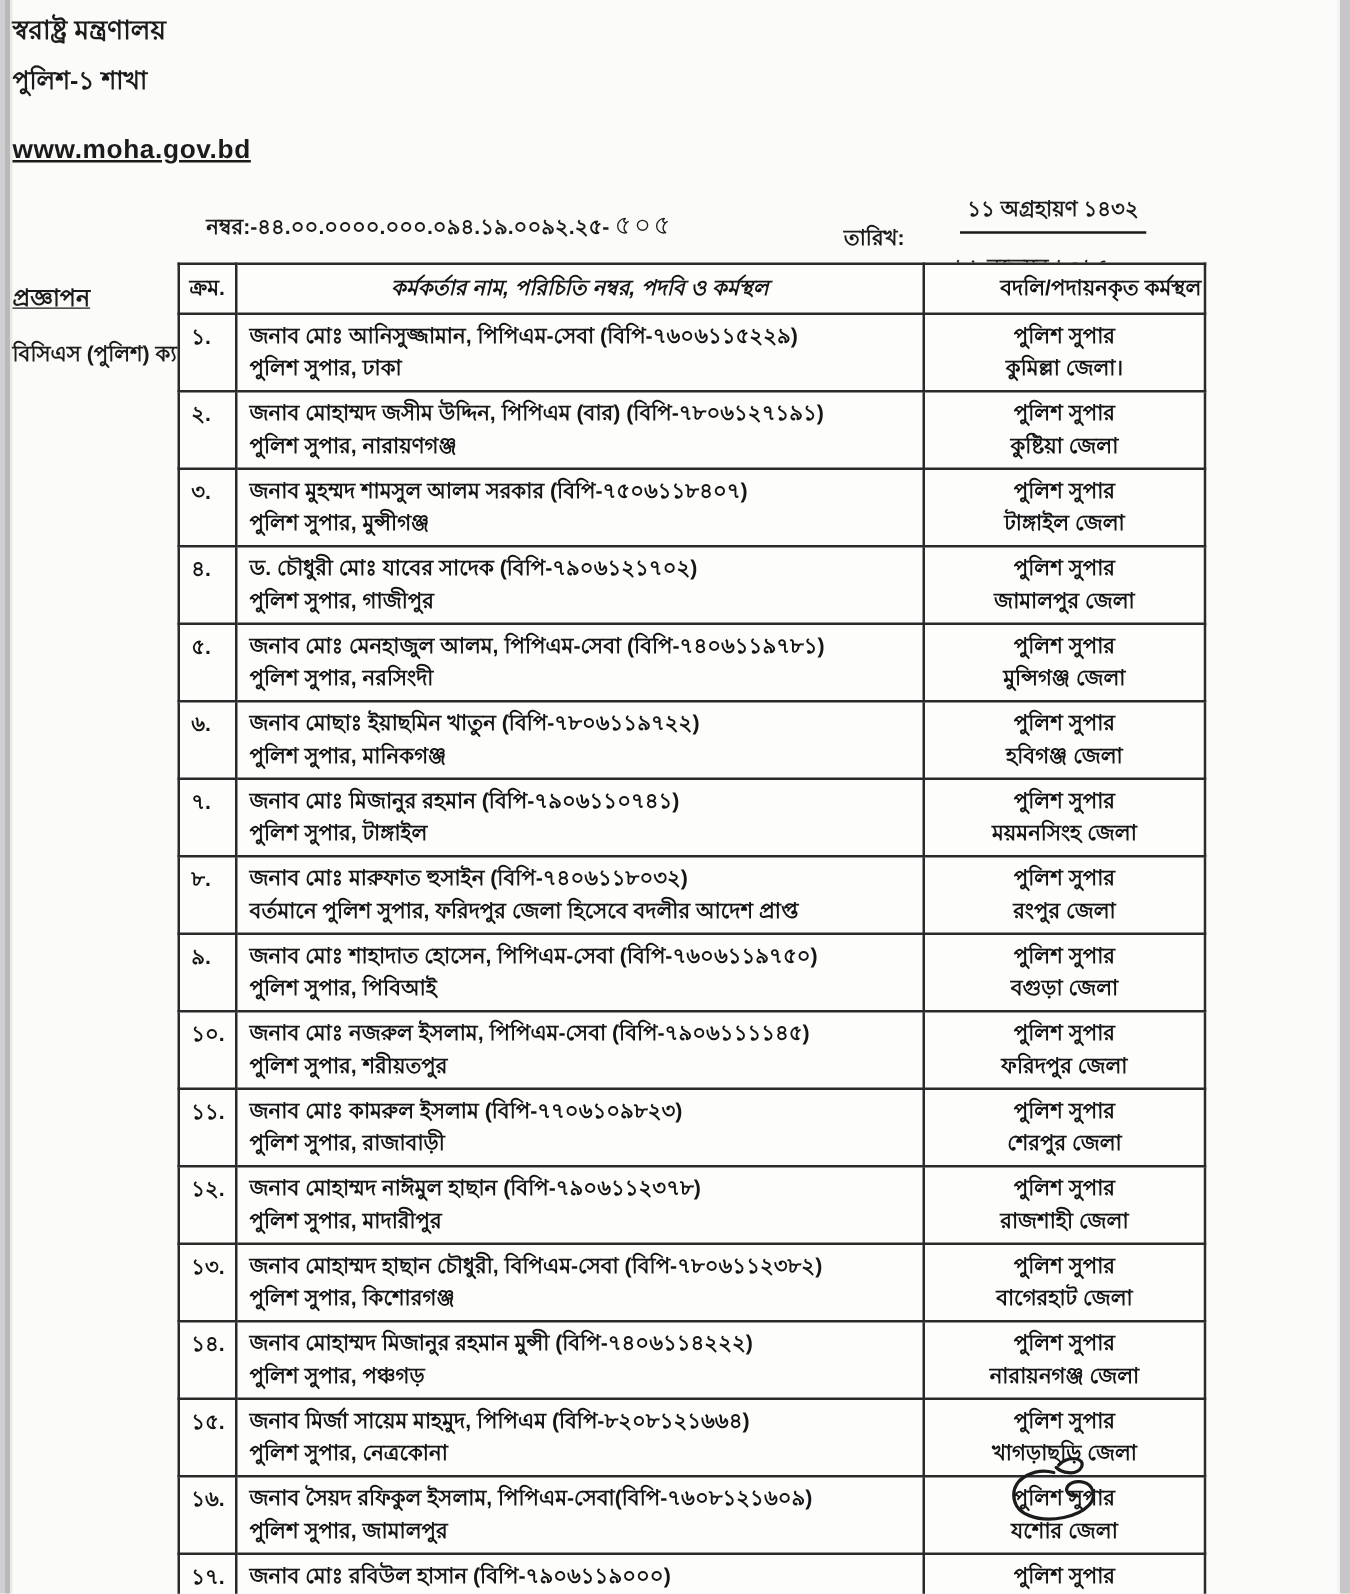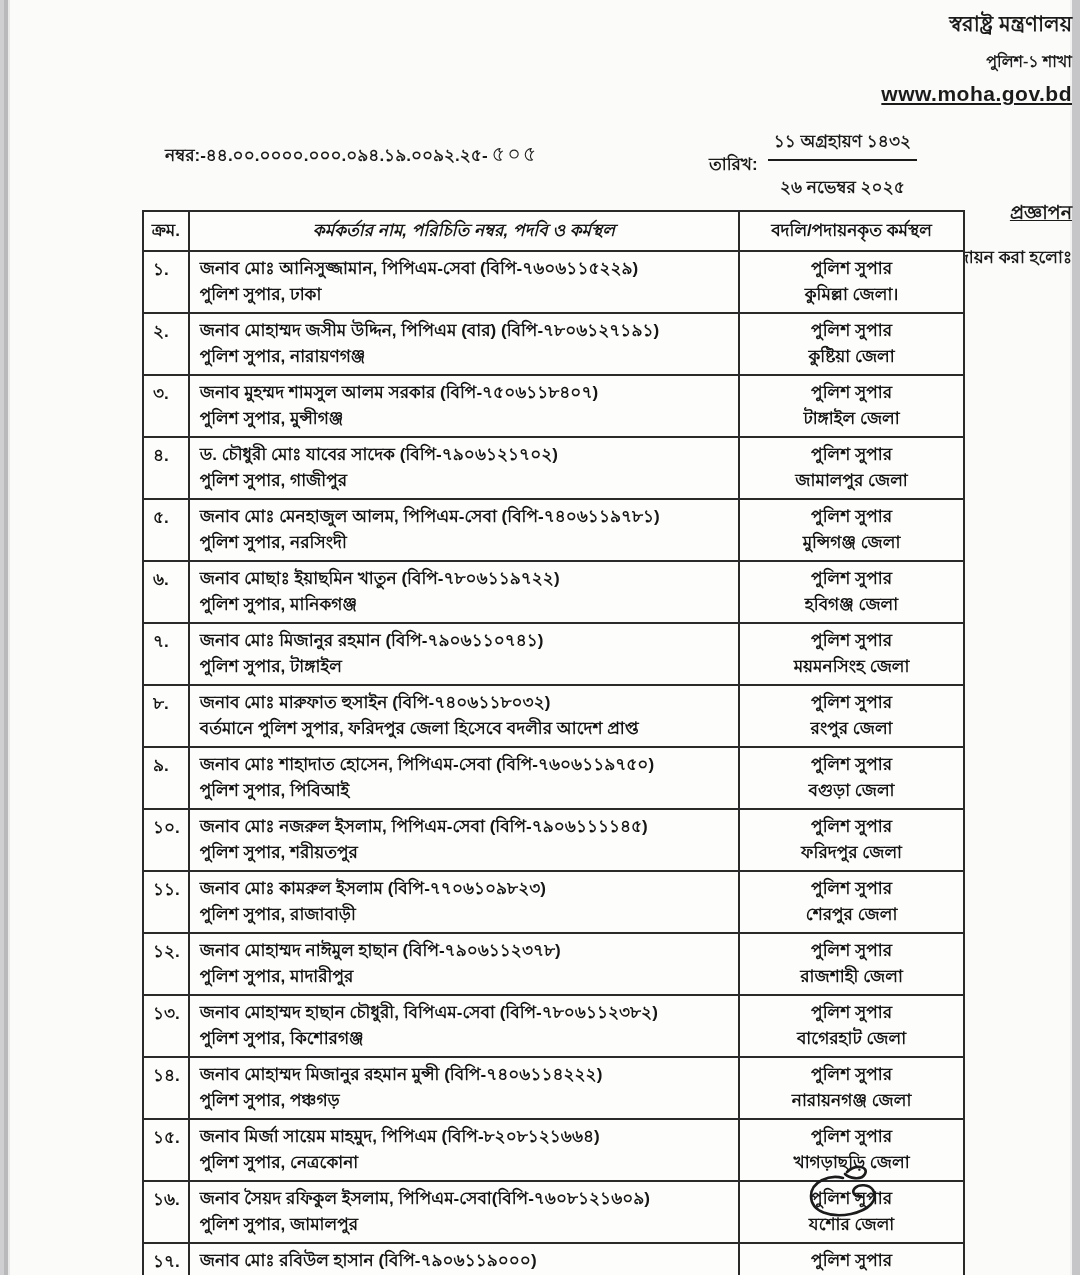--- a/index.html
+++ b/index.html
@@ -14,52 +14,52 @@
   .scan-edge-left {
     position:absolute; left:0; top:0; width:10px; height:1275px;
     background:linear-gradient(to right,#cfcfd1 0 4px,#b9b9bc 4px 8px,#e9e9e8 8px 10px);
   }
   .scan-edge-right {
     position:absolute; right:0; top:0; width:10px; height:1275px;
     background:linear-gradient(to right,#f2f2f1 0 2px,#c6c6c8 2px 10px);
   }
   .page { position:absolute; left:10px; top:0; width:1062px; height:1275px; }
 
-  .center { text-align:right; }
+  .center { text-align:left; }
   .head-ministry { padding-top:8px; font-size:21px; font-weight:bold; }
-  .head-branch  { padding-top:6px; font-size:16px; font-weight:bold;font-family:Liberation Serif, serif; }
-  .head-site    { padding-top:6px; font-size:21px; font-weight:bold; text-decoration:underline; letter-spacing:.5px; }
+  .head-branch  { padding-top:6px; font-size:20px; font-weight:bold; }
+  .head-site    { padding-top:6px; font-size:21px; font-weight:bold; text-decoration:underline; letter-spacing:.5px;margin-top:20px; }
 
   .memo-row {
     position:relative; margin-top:22px; height:58px;
     font-size:17px; font-weight:bold;
   }
   .memo-no { position:absolute; left:155px; top:10px; }
   .memo-suffix { font-size:21px; font-weight:400; letter-spacing:2px; padding-left:4px; }
   .date-block { position:absolute; right:155px; top:0; display:flex; align-items:center; gap:10px; }
   .date-frac { text-align:center; }
-  .date-top { padding:0 6px 3px 6px; border-bottom:2px solid #1b1b1b; }
+  .date-top { padding:0 6px 3px 6px; border-bottom:2px solid #1b1b1b;margin-left:34px; }
   .date-bottom { padding-top:13px; }
 
   .notice-title { margin-top:12px; font-size:19px; font-weight:bold; text-decoration:underline; }
   .intro-line { margin-top:14px; font-size:17px; font-weight:bold; }
 
   table.transfer {
     position:absolute; left:132px; top:210px;
     width:823px; border-collapse:collapse;
     font-size:17px; font-weight:bold; color:#151515;
     background:#fdfdfc;
   }
   table.transfer th, table.transfer td {
     border:2px solid #2a2a2a;
     vertical-align:top;
   }
   th.col-sl { width:46px; padding:5px 2px; font-size:17px; }
   th.col-name { width:577px; padding:5px 4px;font-style:italic; }
-  th.col-dest { width:236px; padding:5px 2px; }
+  th.col-dest { width:236px; padding:5px 2px;text-align:right; }
   td.cell-sl { text-align:left; padding:4px 4px 4px 9px; }
   td.cell-name { padding:4px 4px 4px 10px; line-height:26px; }
   td.cell-dest { text-align:center; padding:4px 2px; line-height:26px; }
 
   .signature {
     position:absolute; left:775px; top:1158px; width:110px; height:75px;
   }
 </style>
 </head>
 <body>

